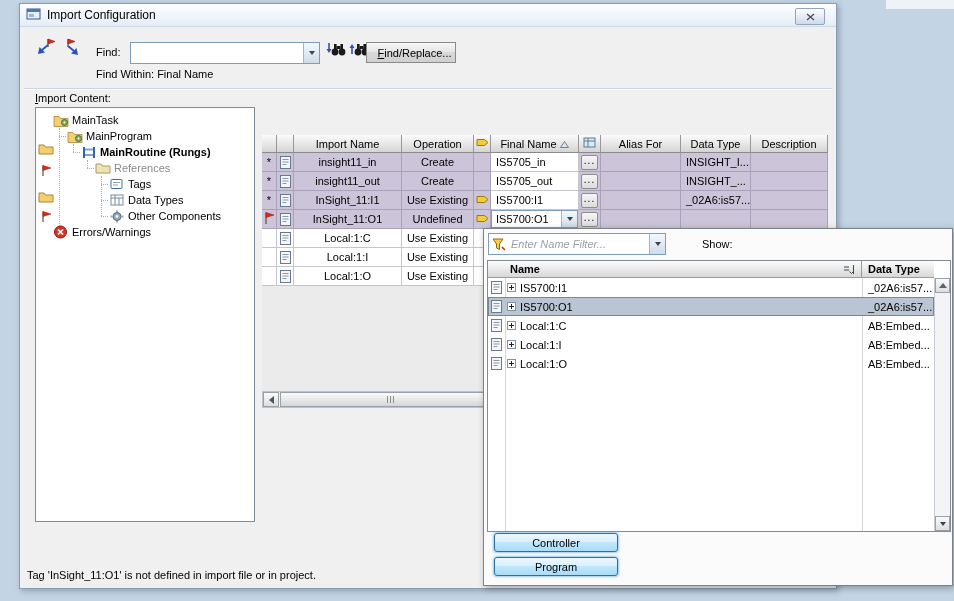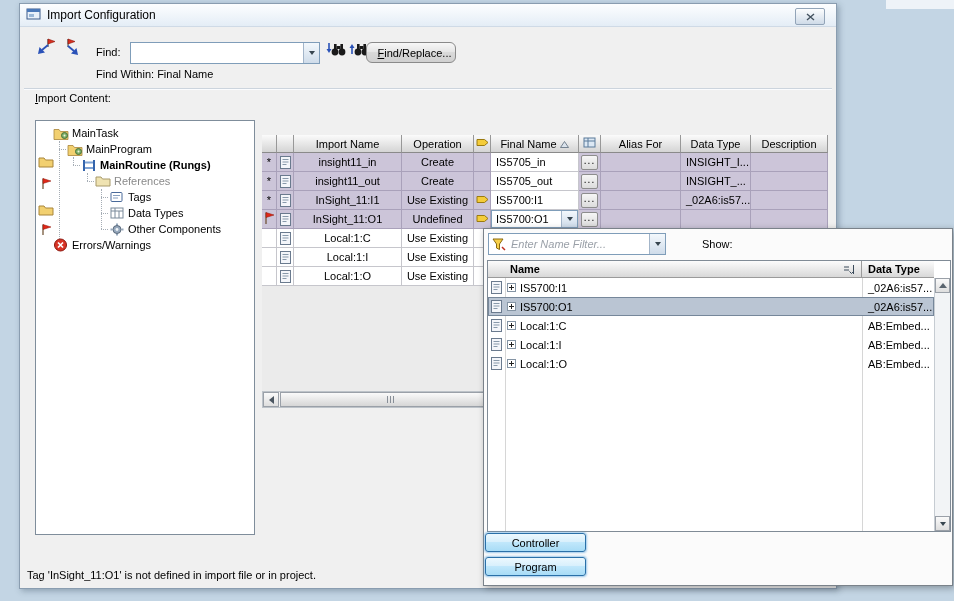--- a/index.html
+++ b/index.html
@@ -16,23 +16,23 @@
 .mnemonic::first-letter{text-decoration:underline;}
 .combo{display:flex;background:#fff;border:1px solid #7f9db9;align-items:stretch;}
 .combo input{flex:1;border:none;outline:none;font:11px "Liberation Sans",sans-serif;padding:0 3px;min-width:0;background:transparent;}
 .combo input::placeholder{font-style:italic;color:#9aa0a8;}
 .combo-text{flex:1;display:flex;align-items:center;padding-left:4px;overflow:hidden;white-space:nowrap;}
 .combo-btn{width:16px;display:flex;align-items:center;justify-content:center;background:linear-gradient(#f3f8fc,#cfdcea);border-left:1px solid #a3b5c9;cursor:pointer;}
 .tri-down{width:0;height:0;border-left:3.5px solid transparent;border-right:3.5px solid transparent;border-top:4px solid #37454f;}
 .tri-up{width:0;height:0;border-left:4px solid transparent;border-right:4px solid transparent;border-bottom:5px solid #5a646e;}
 .tri-left{width:0;height:0;border-top:4px solid transparent;border-bottom:4px solid transparent;border-right:5px solid #4a5560;}
 .tri-right{width:0;height:0;border-top:4px solid transparent;border-bottom:4px solid transparent;border-left:5px solid #4a5560;}
-.win-btn{position:absolute;background:linear-gradient(#f7f7f7,#e6e6e6 45%,#dadada 46%,#d0d0d0);border:1px solid #8a8a8a;border-radius:6px;font:11px "Liberation Sans",sans-serif;display:flex;align-items:center;justify-content:center;cursor:pointer;padding-left:7px;}
+.win-btn{position:absolute;background:linear-gradient(#f7f7f7,#e6e6e6 45%,#dadada 46%,#d0d0d0);border:1px solid #8a8a8a;border-radius:0;font:11px "Liberation Sans",sans-serif;display:flex;align-items:center;justify-content:center;cursor:pointer;padding-left:7px;}
 .separator{position:absolute;left:4px;top:84px;width:808px;height:2px;border-top:1px solid #ccd4dd;border-bottom:1px solid #fbfcfe;}
-.tree{position:absolute;left:15px;top:116px;width:220px;height:415px;background:#fff;border:1px solid #7f8d9b;overflow:hidden;}
+.tree{position:absolute;left:15px;top:103px;width:220px;height:415px;background:#fff;border:1px solid #7f8d9b;overflow:hidden;}
 .trows{padding-top:4px;position:relative;z-index:2;}
 .trow{height:16px;display:flex;align-items:center;white-space:nowrap;cursor:pointer;}
 .ticon{width:17px;height:14px;display:inline-flex;align-items:center;justify-content:center;margin-right:3px;flex:none;}
 .tlabel{font-size:11px;}
 .bold .tlabel{font-weight:bold;}
 .gray .tlabel{color:#8a8a8a;}
 .tline{position:absolute;border-left:1px dotted #a5adb5;width:0;z-index:1;}
 .tstub{position:absolute;border-top:1px dotted #a5adb5;height:0;z-index:1;}
 .gutter-icon{position:absolute;z-index:3;}
 .cfg-header{position:absolute;left:242px;top:106px;width:566px;height:19px;background:linear-gradient(#e9f1f9,#c3d6e8);border:1px solid #9fb6cc;font-weight:bold;font-size:12px;color:#17427e;padding:1px 5px;}
@@ -64,21 +64,21 @@
 .colopt{position:absolute;right:5px;top:3px;}
 .gutline{position:absolute;left:17px;top:17px;bottom:0;border-left:1px solid #d6d6d6;}
 .typeline{position:absolute;left:374px;top:17px;bottom:0;border-left:1px solid #d6d6d6;}
 .plrow{position:relative;height:19px;display:flex;align-items:center;margin-right:16px;cursor:pointer;}
 .plrow.sel{background:#bac5d3;box-shadow:inset 0 0 0 1px #76879a;}
 .pgut{width:16px;flex:none;display:flex;justify-content:center;}
 .pexp{margin:0 4px 0 3px;flex:none;display:flex;cursor:pointer;}
 .pname{font-size:11px;}
 .ptype{position:absolute;left:380px;font-size:11px;}
 .pvsb{position:absolute;right:0;top:17px;bottom:0;width:16px;background:#f2f4f6;border-left:1px solid #c6ccd2;}
-.vista-btn{position:absolute;left:1px;width:101px;height:19px;border:1px solid #2a70a8;border-radius:3px;background:linear-gradient(#ecf8fe,#d9f0fc 45%,#c0e7fb 50%,#a8dcf6);font:11px "Liberation Sans",sans-serif;cursor:pointer;box-shadow:0 0 2px 1px rgba(80,160,220,.55);}
+.vista-btn{position:absolute;left:10px;width:124px;height:19px;border:1px solid #2a70a8;border-radius:3px;background:linear-gradient(#ecf8fe,#d9f0fc 45%,#c0e7fb 50%,#a8dcf6);font:11px "Liberation Sans",sans-serif;cursor:pointer;box-shadow:0 0 2px 1px rgba(80,160,220,.55);}
 </style>
 </head>
 <body>
 
 <div class="screen">
   <div class="bg-strip"></div>
 
   <div class="dialog">
 
     <div class="titlebar">

